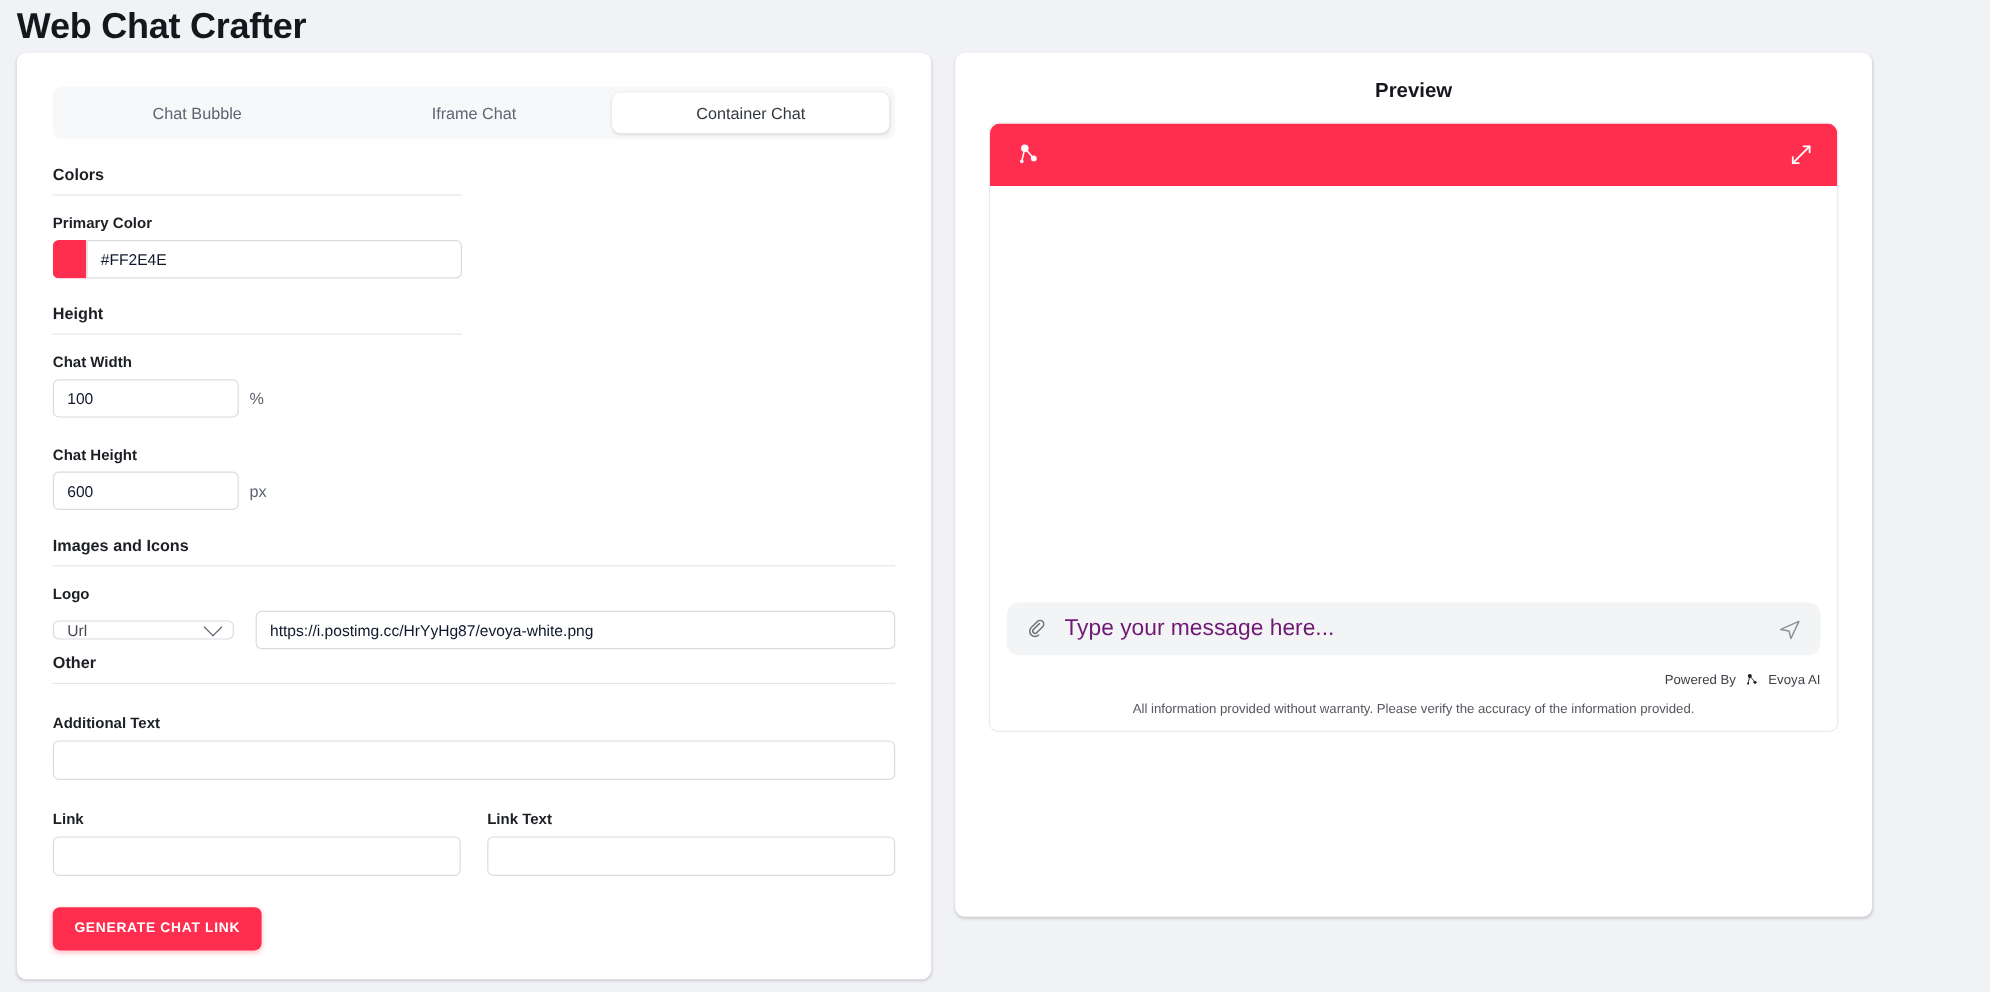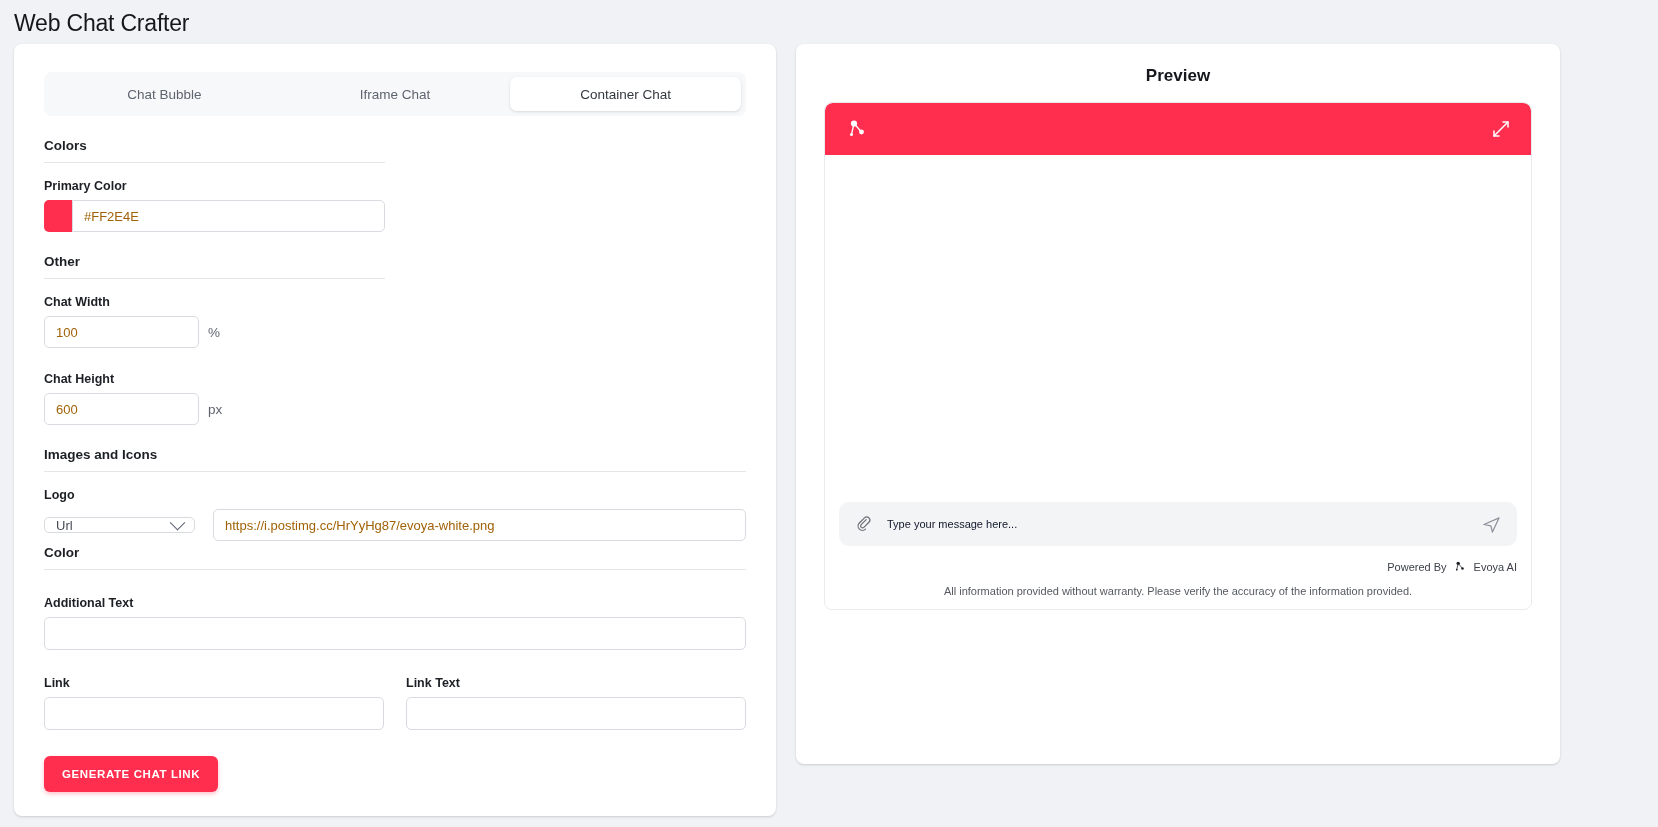--- a/index.html
+++ b/index.html
@@ -6,22 +6,22 @@
   html, body {
     margin: 0; padding: 0;
     width: 1658px; height: 827px;
     background: #f1f2f6;
     font-family: "Liberation Sans", sans-serif;
     overflow: hidden;
   }
   .app { width: 1658px; height: 827px; position: relative; }
 
   .page-title {
-    font-size: 23px;
-    font-weight: normal;
+    font-size: 30px;
+    font-weight: bold;
     color: #15171c;
     padding: 6px 12px 0 14px;
     letter-spacing: -0.2px;
     line-height: 34px;
   }
 
   .columns {
     display: flex;
     gap: 20px;
     padding: 4px 14px 0 14px;
@@ -90,21 +90,21 @@
 
   .input {
     height: 32px;
     border: 1px solid #d8dbe0;
     border-radius: 5px;
     background: #fff;
     display: flex;
     align-items: center;
     padding: 0 11px;
     font-size: 13px;
-    color: #a16207;
+    color: #0f172a;
     width: 100%;
   }
   .input.empty { height: 33px; }
 
   .color-row { display: flex; align-items: stretch; width: 341px; }
   .swatch {
     width: 28px;
     border-radius: 5px 0 0 5px;
     border: 1px solid transparent;
     border-right: none;
@@ -260,22 +260,22 @@
     height: 44px;
     background: #f3f4f6;
     border-radius: 10px;
     display: flex;
     align-items: center;
     padding: 0 16px;
     gap: 14px;
   }
   .msg-placeholder {
     flex: 1;
-    font-size: 11px;
-    color: #0f172a;
+    font-size: 19px;
+    color: #701a75;
   }
   .powered {
     text-align: center;
     font-size: 11px;
     color: #3d4148;
     margin-top: 13px;
     display: flex;
     align-items: center;
     justify-content: flex-end;
     gap: 6px;
@@ -316,21 +316,21 @@
         <div class="col">
           <div class="section-head">Colors</div>
           <label class="field-label">Primary Color</label>
           <div class="color-row">
             <div class="swatch" style="background:#FF2E4E;"></div>
             <div class="input color-input">#FF2E4E</div>
           </div>
         </div>
 
         <div class="col">
-          <div class="section-head">Other</div>
+          <div class="section-head">Height</div>
 
           <label class="field-label">Chat Width</label>
           <div class="inline-row">
             <div class="input w-input">100</div>
             <span class="unit">%</span>
           </div>
 
           <div class="spacer-20"></div>
 
           <label class="field-label">Chat Height</label>
@@ -349,21 +349,21 @@
         <div class="logo-row">
           <div class="select">
             <span>Url</span>
             <span class="chev"></span>
           </div>
           <div class="input url-input">https://i.postimg.cc/HrYyHg87/evoya-white.png</div>
         </div>
       </div>
 
       <div class="col wide" style="margin-top:4px;">
-        <div class="section-head">Color</div>
+        <div class="section-head">Other</div>
 
 
         <div style="margin-top:26px;">
           <label class="field-label">Additional Text</label>
           <div class="input empty"></div>
         </div>
 
         <div class="two-fields">
           <div class="col">
             <label class="field-label">Link</label>

